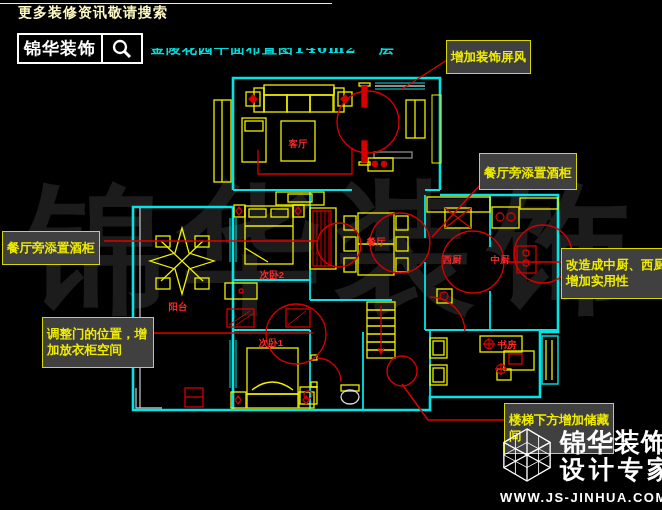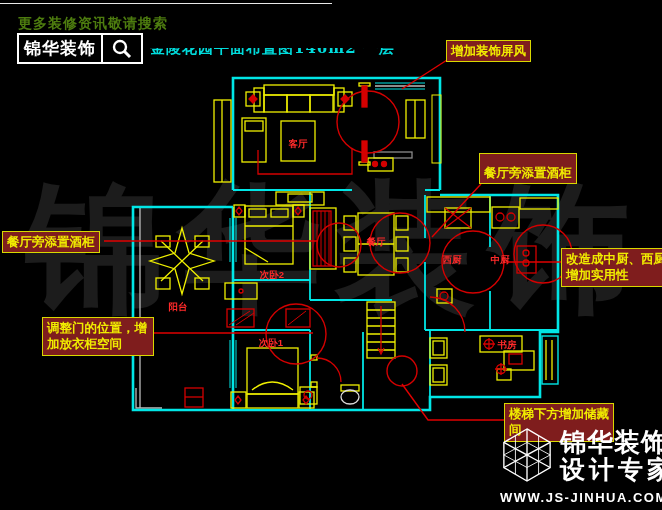--- a/index.html
+++ b/index.html
@@ -8,45 +8,45 @@
     background:#000;font-family:"Liberation Sans",sans-serif;
   }
   
   .topline{position:absolute;left:0;top:3px;width:332px;height:1px;background:#e8e8e8;z-index:6;}
   .cliptitle{position:absolute;left:150px;top:0;width:270px;height:11px;overflow:hidden;z-index:5;margin-top:48px;}
   .cliptitle span{
     position:relative;top:-7px;display:block;
     color:#00dcdc;font:bold 15px/1 "DejaVu Serif",serif;letter-spacing:1px;white-space:nowrap;
   }
   .search-hint{
-    position:absolute;left:18px;top:15px;color:#4d7c0f;
+    position:absolute;left:18px;top:4px;color:#fef9c3;
     font:bold 14px/1.2 "DejaVu Serif",serif;letter-spacing:1px;z-index:6;
   }
   .search-box{
     position:absolute;left:17px;top:33px;width:122px;height:27px;z-index:6;
     border:2px solid #fff;display:flex;align-items:center;background:#000;
   }
   .search-brand{
     color:#fff;font:bold 17px/1 "DejaVu Serif",serif;letter-spacing:1px;
     padding:0 5px;border-right:2px solid #fff;height:100%;display:flex;align-items:center;
   }
   .search-glass{flex:1;display:flex;align-items:center;justify-content:center;height:100%;}
   
   .watermark{
     position:absolute;left:22px;top:176px;width:650px;z-index:1;
     color:#1c1c1c;font:bold 142px/1 "DejaVu Serif",serif;letter-spacing:14px;white-space:nowrap;
   }
   
   .plan{position:absolute;left:0;top:0;z-index:2;}
   
   .note{
-    position:absolute;z-index:5;background:#7f1d1d;
+    position:absolute;z-index:5;background:#404040;
     border:1px solid #d8d800;color:#f0ec00;
     font:bold 12.5px/1.3 "Liberation Sans",sans-serif;
-    padding:2px 4px;white-space:pre-line;
+    padding:8px 4px;white-space:pre-line;
   }
   .note-screen{left:446px;top:40px;}
   .note-dining{left:479px;top:153px;padding-top:11px;}
   .note-kitchen{left:561px;top:248px;width:104px;}
   .note-wine{left:2px;top:231px;font-family:Liberation Serif, serif;}
   .note-door{left:2px;top:317px;width:102px;margin-left:40px;}
   .note-stairs{left:504px;top:403px;width:100px;}
   
   .footer{position:absolute;right:4px;bottom:6px;width:158px;z-index:6;}
   .footer-row{display:flex;align-items:center;}

